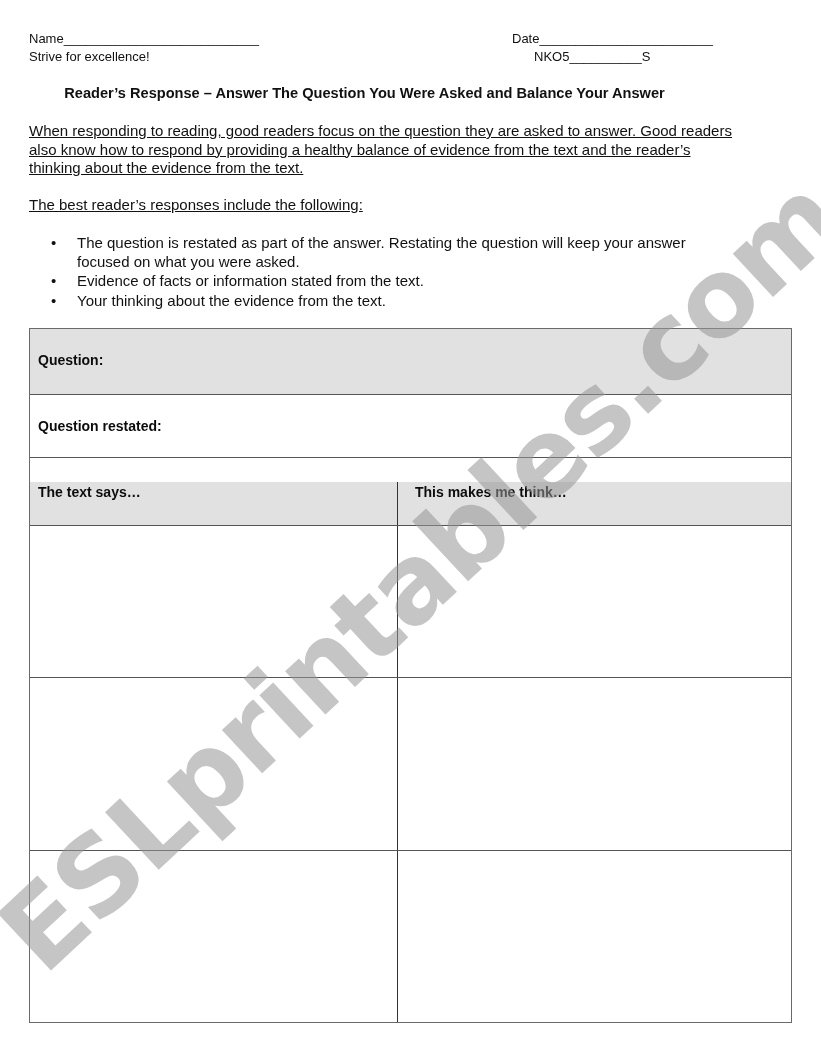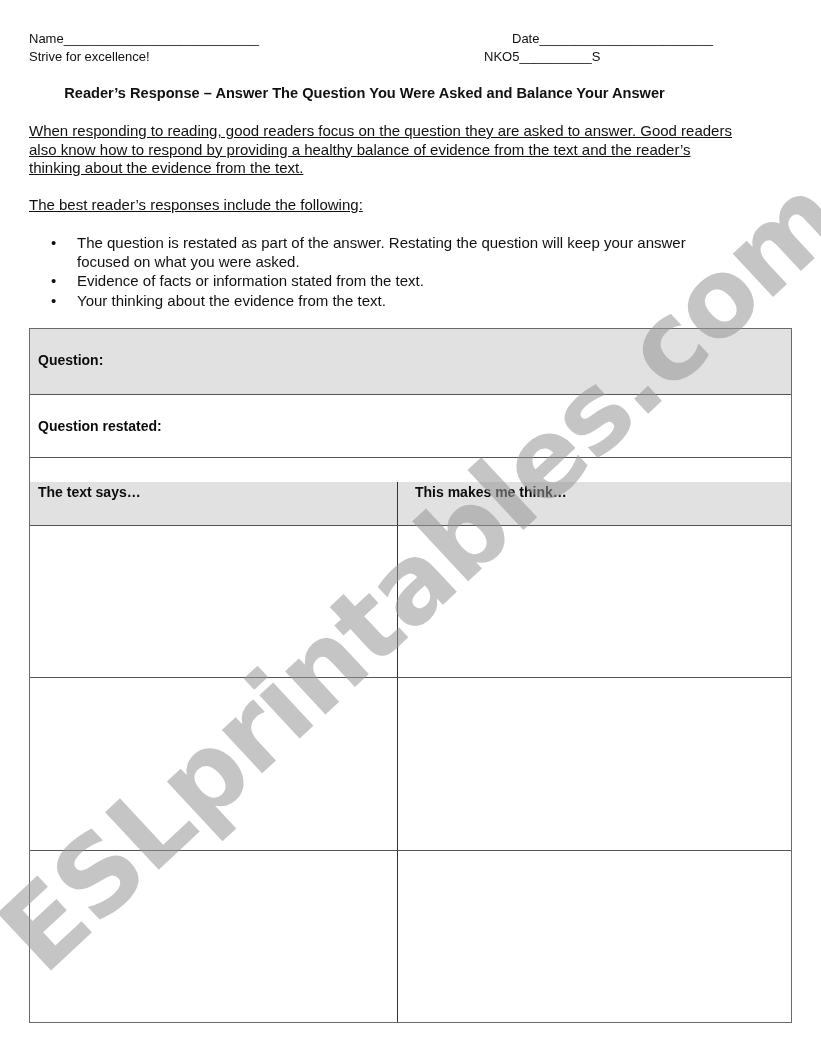--- a/index.html
+++ b/index.html
@@ -31,21 +31,21 @@
       font-size: 108px; letter-spacing: -2px; color: rgba(150,150,150,0.55);
       white-space: nowrap; pointer-events: none;
     }
   </style>
 </head>
 <body>
 
 <div class="abs hdr" style="left:29px; top:30px;">Name___________________________</div>
 <div class="abs hdr" style="left:29px; top:48px;">Strive for excellence!</div>
 <div class="abs hdr" style="left:512px; top:30px;">Date________________________</div>
-<div class="abs hdr" style="left:484px; top:48px;">NKO5__________S</div>
+<div class="abs hdr" style="left:534px; top:48px;">NKO5__________S</div>
 
 <div class="abs title">Reader’s Response – Answer The Question You Were Asked and Balance Your Answer</div>
 
 <div class="abs para" style="top:122px;">
   <div>When responding to reading, good readers focus on the question they are asked to answer. Good readers</div>
   <div>also know how to respond by providing a healthy balance of evidence from the text and the reader’s</div>
   <div>thinking about the evidence from the text.</div>
 </div>
 
 <div class="abs para" style="top:196px;">The best reader’s responses include the following:</div>

